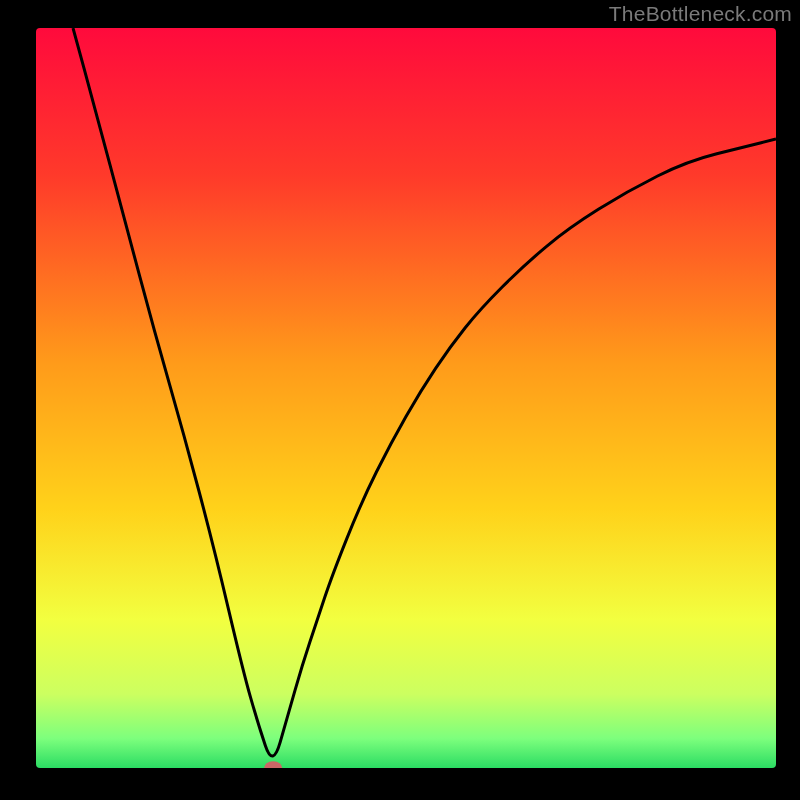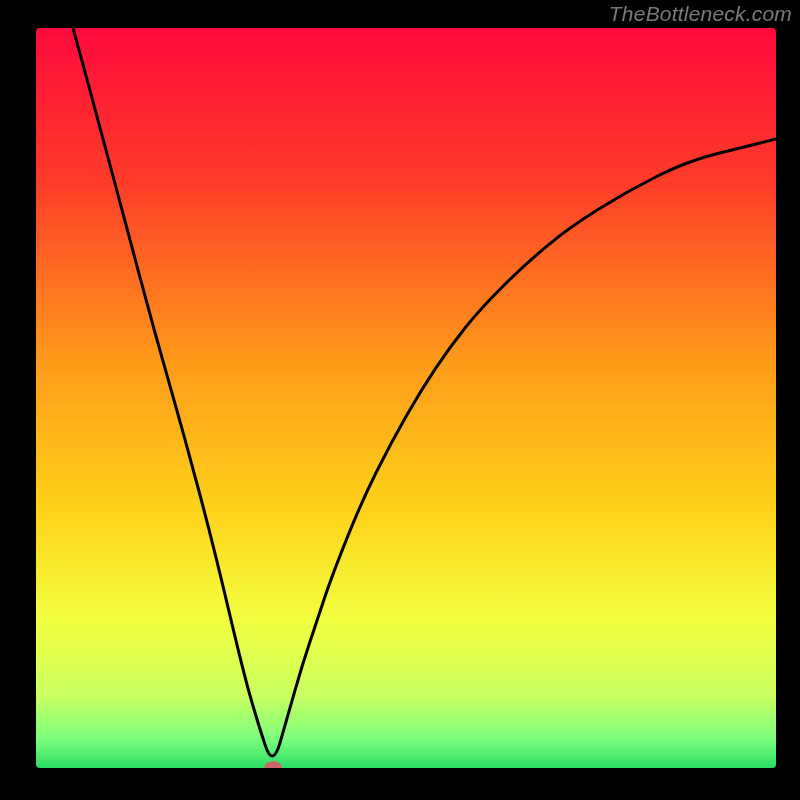--- a/index.html
+++ b/index.html
@@ -9,21 +9,20 @@
     height: 800px;
     overflow: hidden;
     font-family: Arial, Helvetica, sans-serif;
     background: #000;
   }
   .outer {
     position: relative;
     width: 800px;
     height: 800px;
     background: #000;
-    font-style: italic;
   }
   .attribution {
     position: absolute;
     top: 2px;
     right: 8px;
     color: #7a7a7a;
     font-size: 21px;
     letter-spacing: 0.2px;
     font-weight: 400;
   }

